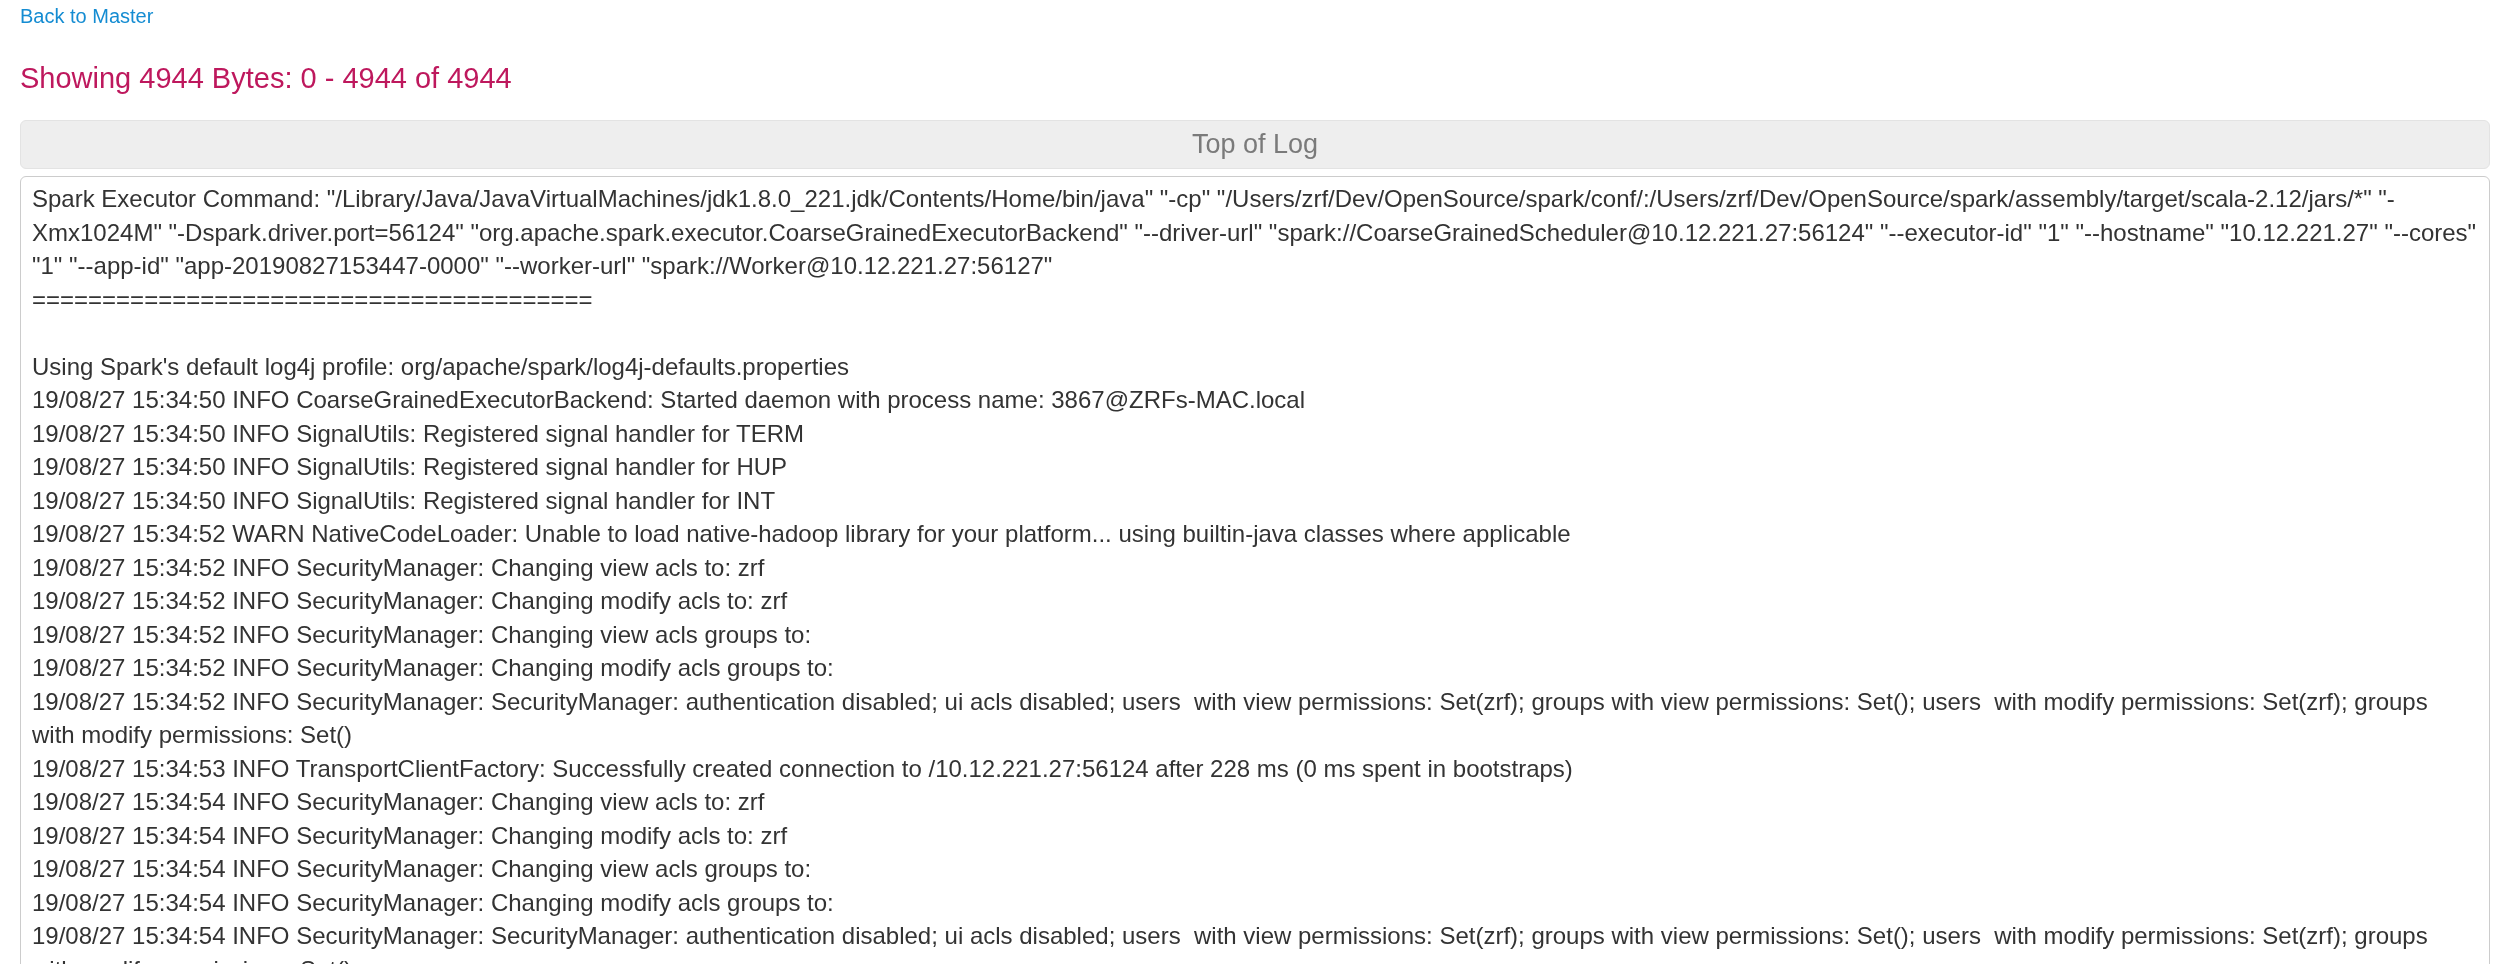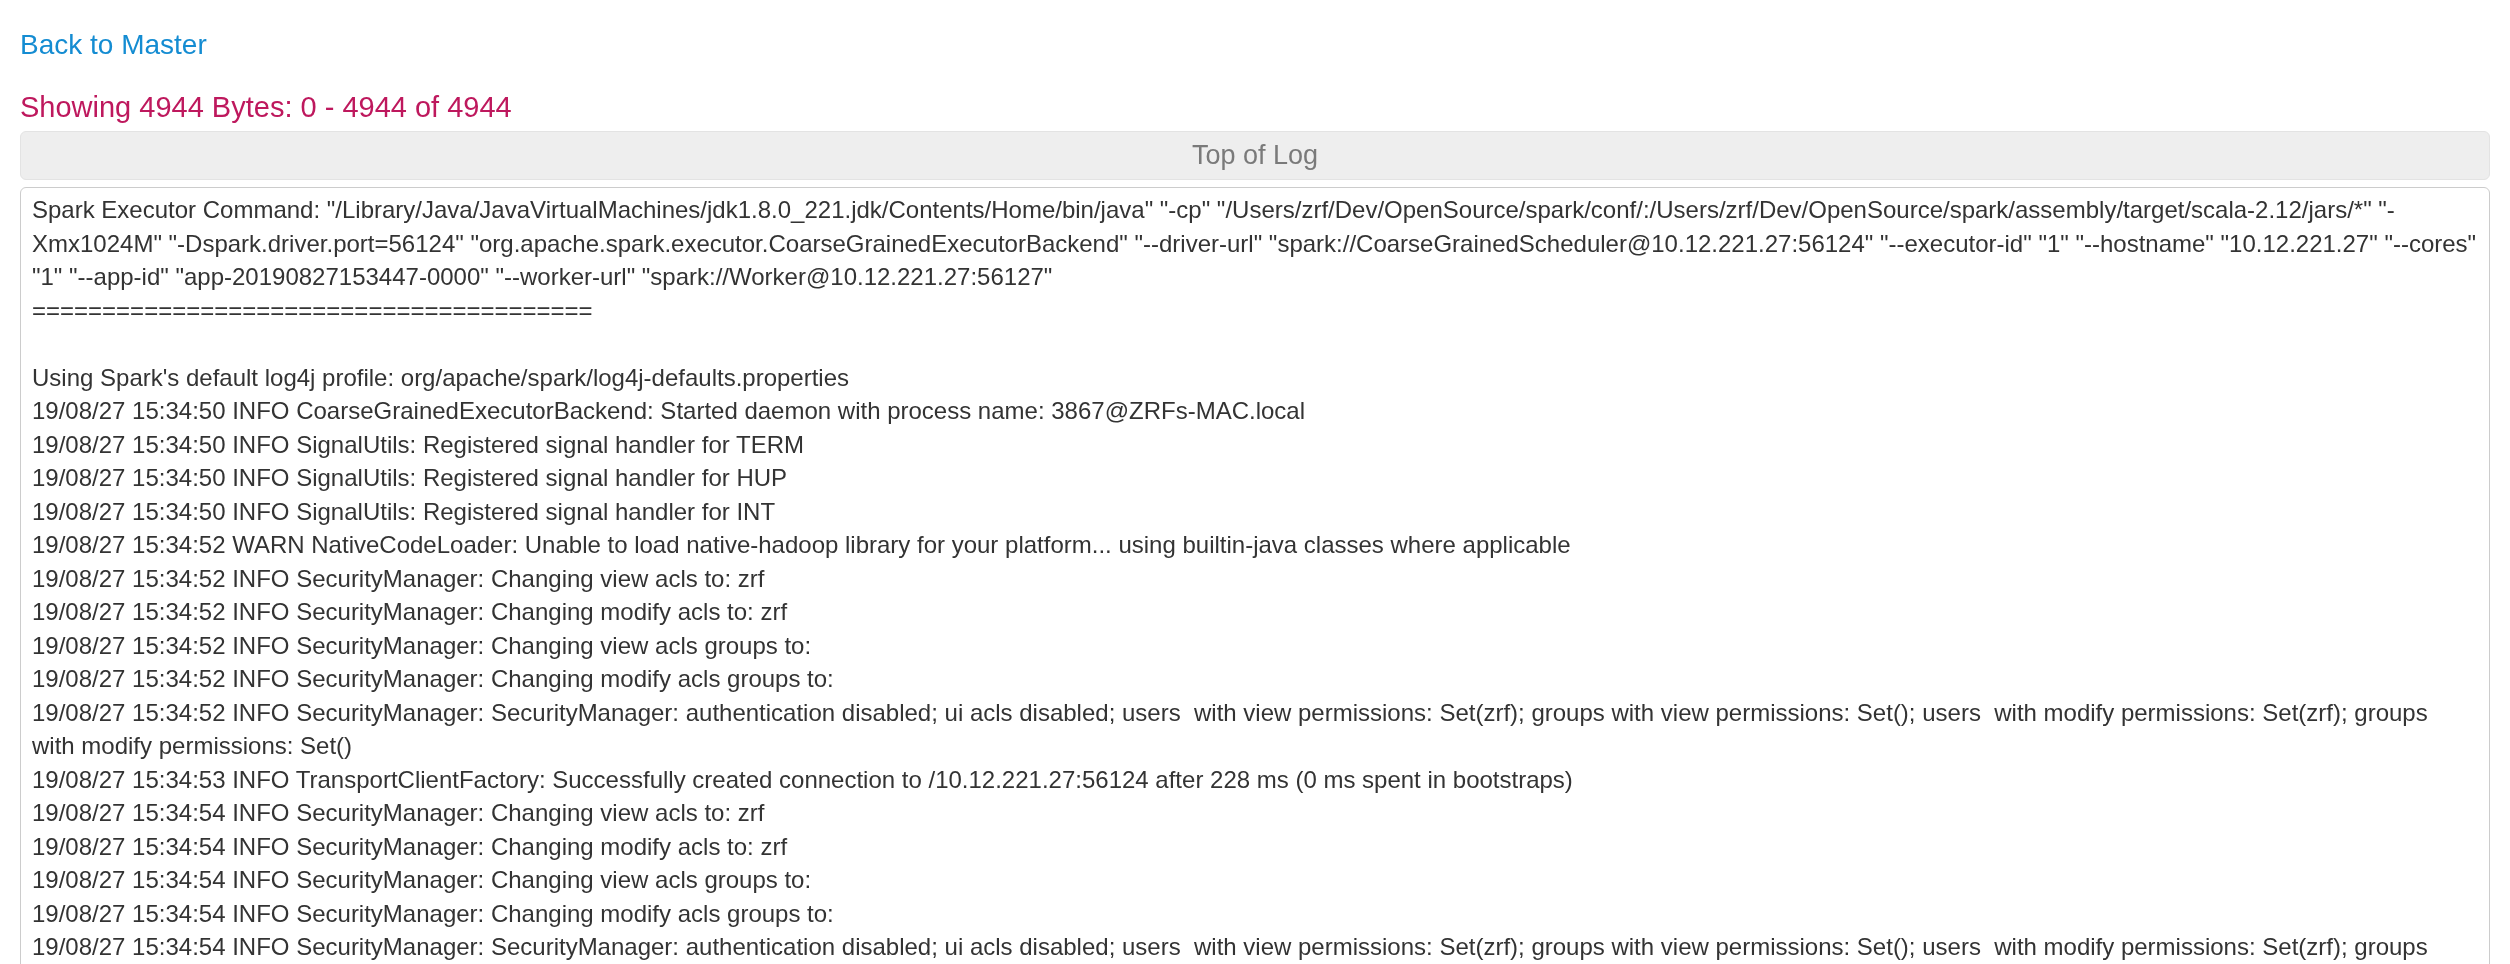--- a/index.html
+++ b/index.html
@@ -10,35 +10,35 @@
     width: 2510px;
     height: 964px;
     overflow: hidden;
     font-family: "Liberation Sans", "DejaVu Sans", sans-serif;
   }
   .page {
     padding: 0 20px;
   }
   .back-link {
     display: inline-block;
-    margin-top: 29px;
-    font-size: 28px;
+    margin-top: 0;
+    font-size: 20px;
     line-height: 32px;
     color: #148cd2;
     text-decoration: none;
     cursor: pointer;
   }
   .byte-range {
     margin-top: 29px;
     font-size: 29px;
     line-height: 34px;
     color: #be185d;
   }
   .log-header {
-    margin-top: 7px;
+    margin-top: 25px;
     height: 49px;
     line-height: 47px;
     text-align: center;
     font-size: 27px;
     color: #7a7a7a;
     background: #eeeeee;
     border: 1px solid #e3e3e3;
     border-radius: 6px;
   }
   .log-box {

